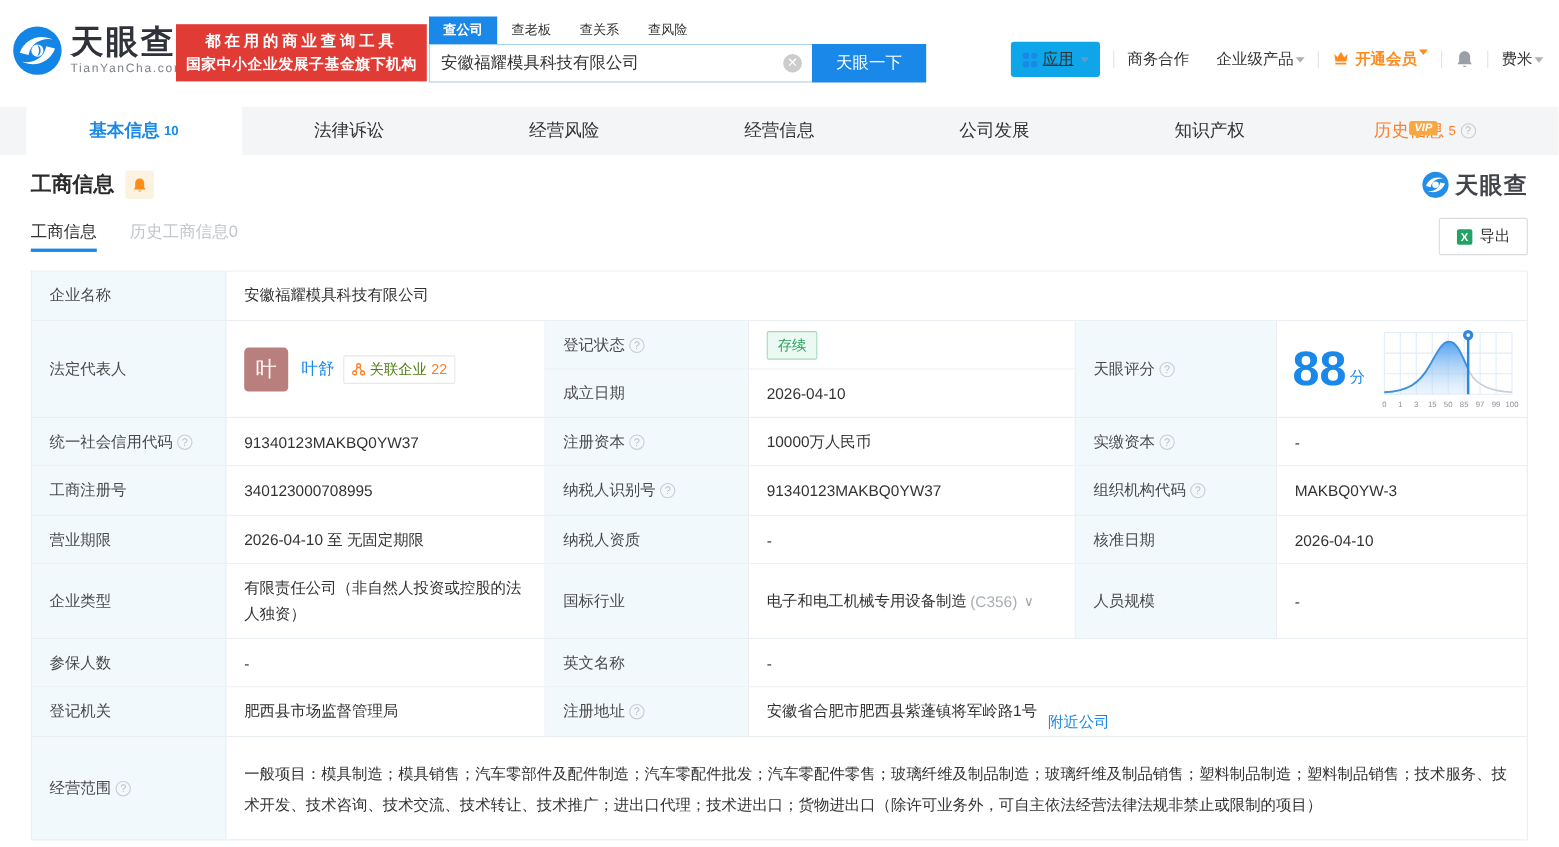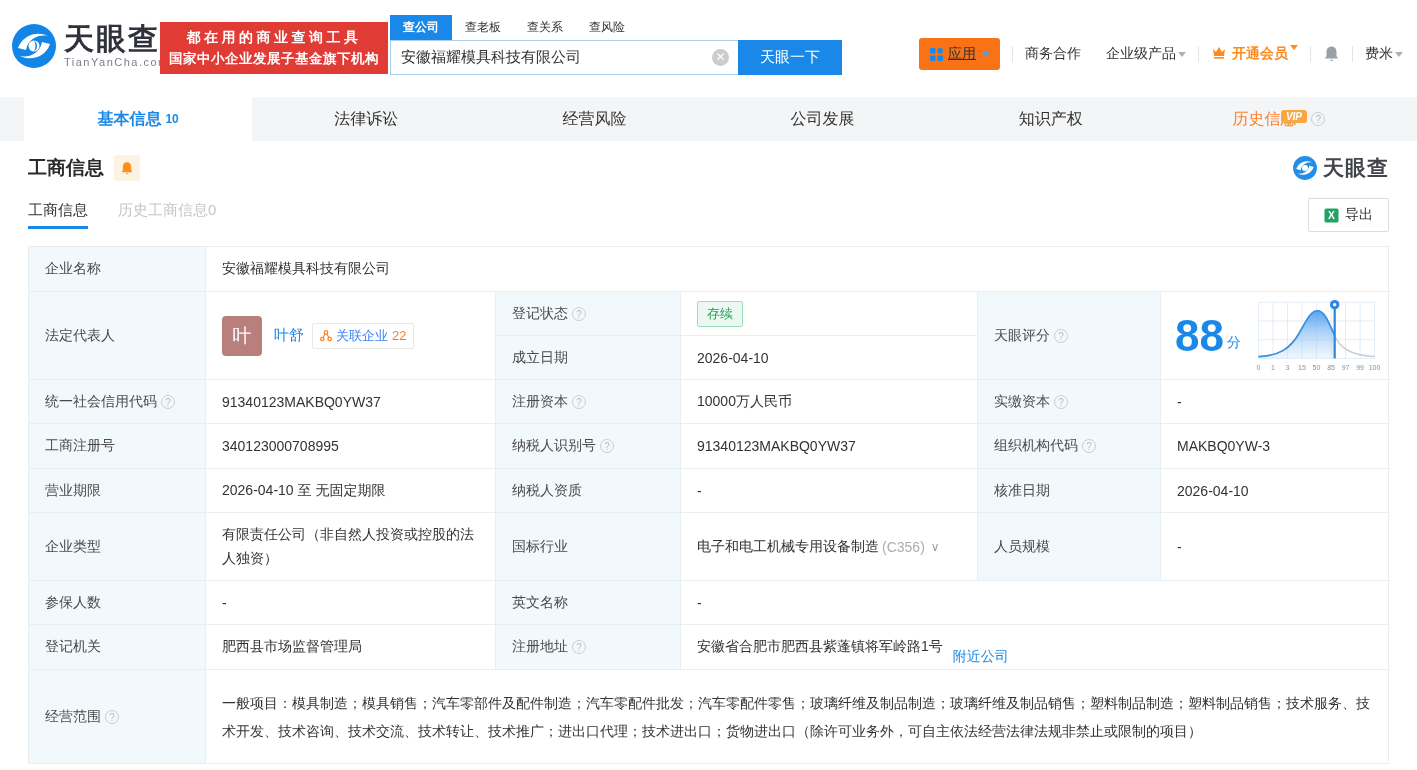--- a/index.html
+++ b/index.html
@@ -26,21 +26,21 @@
   .search-box { display:flex; height:35px; }
   .search-input-wrap { position:relative; flex:1; }
   .search-input { width:100%; height:35px; border:1px solid #abd0ee; border-right:none; padding:0 34px 0 10px;
     font-size:15px; color:#333; outline:none; font-family:inherit; }
   .clear-btn { position:absolute; right:9px; top:9px; width:17px; height:17px; border-radius:50%;
     background:#ccc; color:#fff; font-size:12px; line-height:17px; text-align:center; cursor:pointer; }
   .search-btn { width:104px; height:35px; background:#1a88e9; color:#fff; border:none; font-size:15px;
     cursor:pointer; font-family:inherit; }
 
   .right-menu { position:absolute; right:14px; top:38px; display:flex; align-items:center; font-size:14px; }
-  .apps-btn { display:flex; align-items:center; background:#f97316; border-radius:3px; padding:7px 10px; cursor:pointer;text-decoration:underline; }
+  .apps-btn { display:flex; align-items:center; background:#0ea5e9; border-radius:3px; padding:7px 10px; cursor:pointer;text-decoration:underline; }
   .apps-label { color:#333; margin:0 4px; }
   .caret { display:inline-block; width:0; height:0; border-left:4px solid transparent; border-right:4px solid transparent;
     border-top:5px solid #5d9bd3; margin-left:2px; }
   .caret.gray { border-top-color:#b0b0b0; }
   .caret.orange { border-top-color:#ff8a1e; }
   .menu-sep { width:1px; height:16px; background:#e3e3e3; margin:0 12px; }
   .menu-item { color:#333; cursor:pointer; display:flex; align-items:center; }
   .vip-link { color:#ff8a1e; font-weight:bold; display:flex; align-items:flex-start; cursor:pointer; }
   .vip-link svg { margin-right:5px; }
   .bell-btn { cursor:pointer; display:flex; align-items:center; }
@@ -93,21 +93,21 @@
   .r1{grid-row:1}.r2{grid-row:2}.r3{grid-row:3}.r23{grid-row:2/4}.r4{grid-row:4}.r5{grid-row:5}
   .r6{grid-row:6}.r7{grid-row:7}.r8{grid-row:8}.r9{grid-row:9}.r10{grid-row:10}
   .wrap2 { line-height:1.7; padding:8px 16px; }
   .scope-cell { line-height:2.0; padding:10px 16px; align-items:center; }
 
   .avatar { width:40px; height:40px; border-radius:4px; background:#b97f7c; color:#fff; font-size:19px;
     display:flex; align-items:center; justify-content:center; flex:0 0 auto; }
   .legal-name { color:#1a88e9; font-size:15px; margin-left:12px; cursor:pointer; }
   .rel-badge { margin-left:8px; border:1px solid #e8e8e8; border-radius:2px; padding:3px 7px; display:flex;
     align-items:center; font-size:13px; cursor:pointer; background:#fff; }
-  .rel-badge .rel-label { color:#3b82f6; margin:0 4px 0 4px; }
+  .rel-badge .rel-label { color:#4d7c0f; margin:0 4px 0 4px; }
   .rel-badge .rel-count { color:#ff7c1f; }
 
   .status-badge { border:1px solid #9fdcba; background:#ecf9f2; color:#27a05d; font-size:13px;
     padding:3px 9px; border-radius:2px; }
 
   .score-cell { padding:0 6px 0 14px; display:flex; align-items:center; }
   .score-num { color:#1a88e9; font-weight:bold; font-size:44px; line-height:1; }
   .score-unit { color:#1a88e9; font-size:14px; margin:14px 0 0 3px; }
   .score-chart { margin-left:10px; }
 
@@ -203,20 +203,23 @@
   <div class="nav-inner">
     <div class="nav-tab active">
       <span>基本信息</span>
       <span class="nav-count">10</span>
     </div>
     <div class="nav-tab">
       <span>法律诉讼</span>
     </div>
     <div class="nav-tab">
       <span>经营风险</span>
+    </div>
+    <div class="nav-tab">
+      <span>经营信息</span>
     </div>
     <div class="nav-tab">
       <span>公司发展</span>
     </div>
     <div class="nav-tab">
       <span>知识产权</span>
     </div>
     <div class="nav-tab vip-tab">
       <span class="vip-badge">VIP</span>
       <span>历史信息</span>

